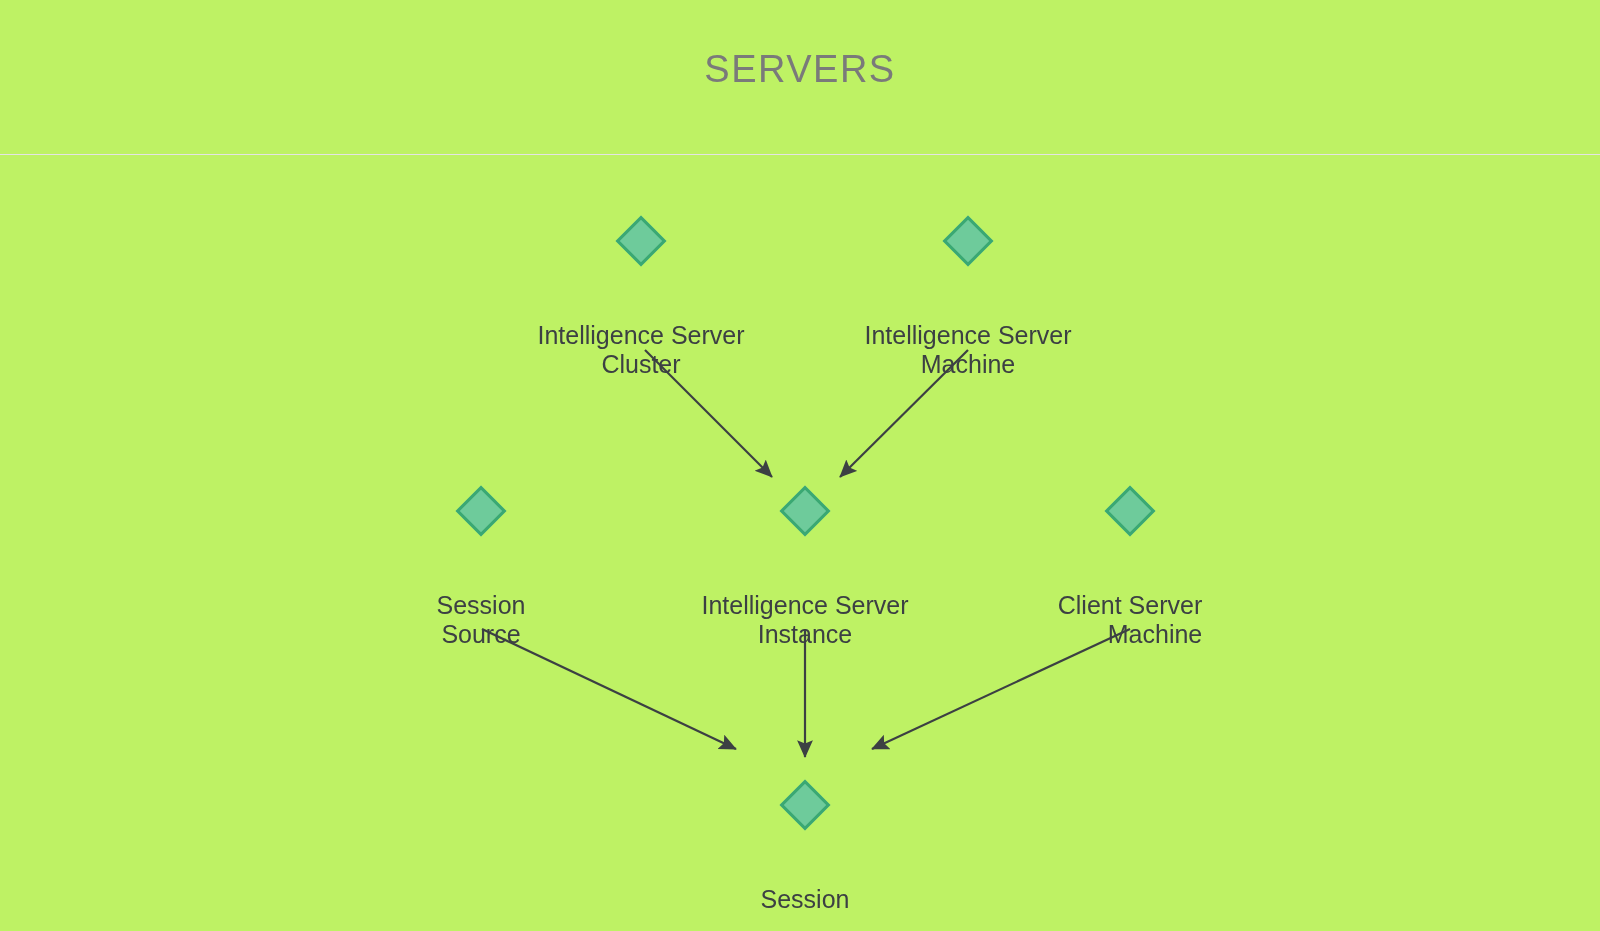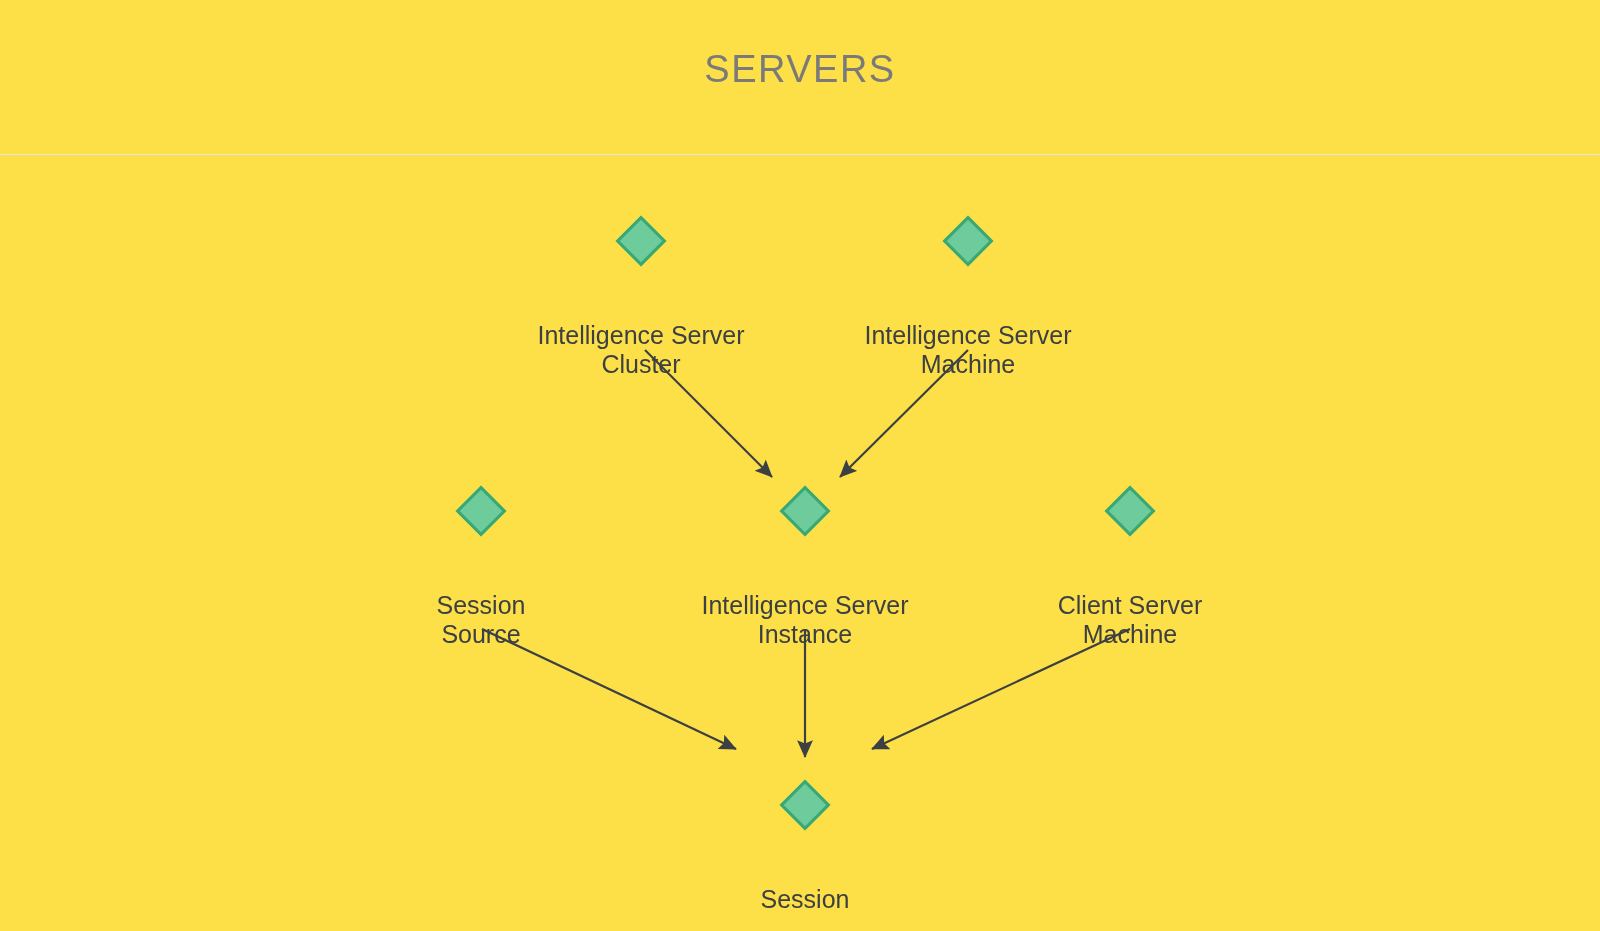--- a/index.html
+++ b/index.html
@@ -11,21 +11,21 @@
     width: 1600px;
     height: 931px;
     overflow: hidden;
     font-family: "Liberation Sans", sans-serif;
     -webkit-font-smoothing: antialiased;
   }
   .page {
     position: relative;
     width: 1600px;
     height: 931px;
-    background: #fde047;
+    background: #bef264;
   }
   
   .header {
     position: absolute;
     left: 0;
     top: 0;
     width: 1600px;
     height: 155px;
     border-bottom: 1px solid #e4e4e4;
     box-sizing: border-box;
@@ -129,21 +129,21 @@
           <div class="node-label" style="color: rgb(60, 64, 67);">Session
 Source</div>
         </div>
         <div class="node" style="left: 805px; top: 337px;">
           <div class="diamond" style="background: rgb(110, 203, 155); border-color: rgb(58, 168, 115);"></div>
           <div class="node-label" style="color: rgb(60, 64, 67);">Intelligence Server
 Instance</div>
         </div>
         <div class="node" style="left: 1130px; top: 337px;">
           <div class="diamond" style="background: rgb(110, 203, 155); border-color: rgb(58, 168, 115);"></div>
-          <div class="node-label" style="color: rgb(60, 64, 67);">Client Server
+          <div class="node-label" style="color: rgb(60, 64, 67); text-align: right;">Client Server
 Machine</div>
         </div>
         <div class="node" style="left: 805px; top: 631px;">
           <div class="diamond" style="background: rgb(110, 203, 155); border-color: rgb(58, 168, 115);"></div>
           <div class="node-label" style="color: rgb(60, 64, 67);">Session</div>
         </div>
       </div>
 
   </div>
 </div>

